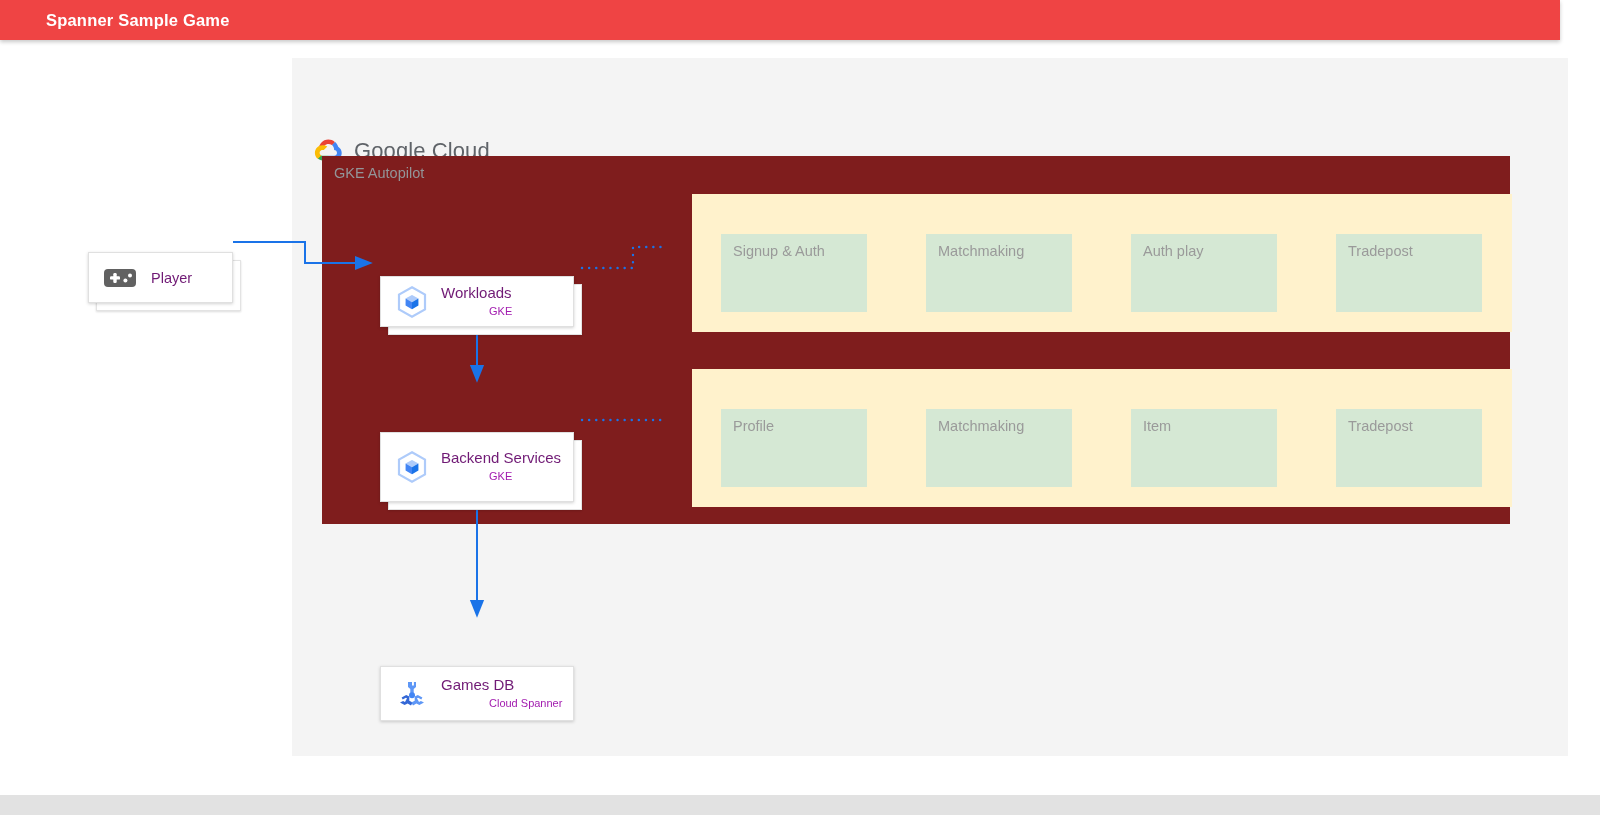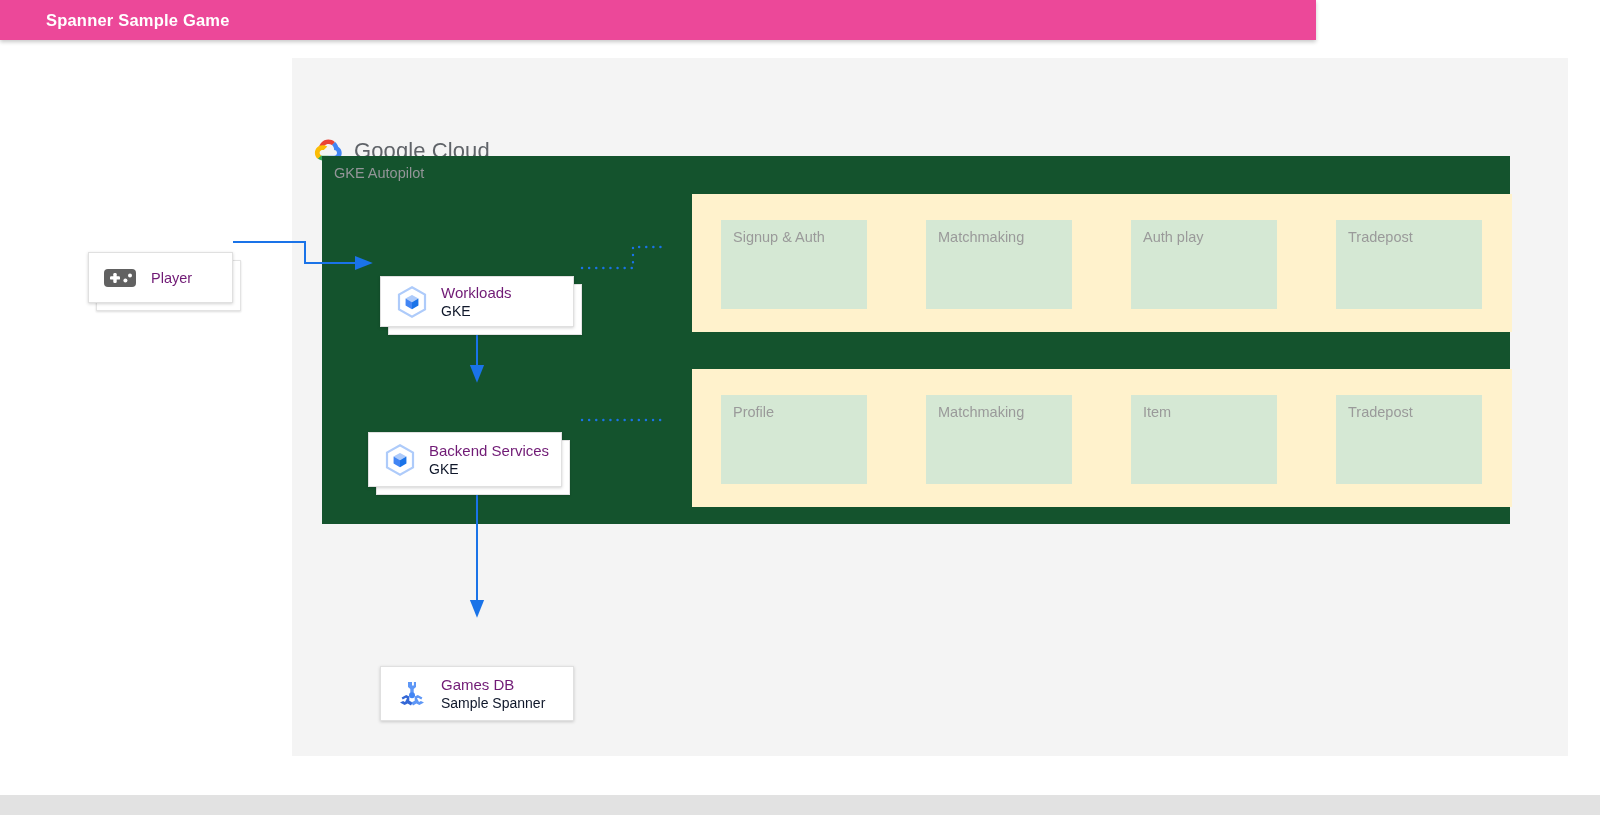--- a/index.html
+++ b/index.html
@@ -8,22 +8,22 @@
     width: 1600px; height: 815px;
     background: #ffffff;
     font-family: "Liberation Sans", sans-serif;
     overflow: hidden;
   }
 
   
   .appbar {
     position: absolute;
     left: 0; top: 0;
-    width: 1316px; height: 40px;
-    background: #ec4899;
+    width: 1560px; height: 40px;
+    background: #ef4444;
     box-shadow: 0 2px 4px rgba(0,0,0,.22);
     z-index: 20;
   }
   .appbar-title {
     position: absolute;
     left: 46px; top: 0;
     height: 40px;
     line-height: 40px;
     color: #ffffff;
     font-size: 16.5px;
@@ -69,43 +69,43 @@
     white-space: nowrap;
     letter-spacing: .1px;
   }
   .gc-logo-text b { font-weight: normal; color: #5f6368; }
 
   
   .gke-zone {
     position: absolute;
     left: 30px; top: 98px;
     width: 1188px; height: 368px;
-    background: #14532d;
+    background: #7f1d1d;
   }
   .gke-zone-label {
     position: absolute;
     left: 12px; top: 9px;
     font-size: 14.5px;
     color: #939598;
     white-space: nowrap;
   }
 
   
   .svc-group {
     position: absolute;
     background: #fff2cc;
   }
   .svc-group.top    { left: 370px; top: 38px;  width: 820px; height: 138px; }
   .svc-group.bottom { left: 370px; top: 213px; width: 820px; height: 138px; }
 
   
   .svc-box {
     position: absolute;
-    top: 26px;
-    width: 146px; height: 89px;
+    top: 40px;
+    width: 146px; height: 78px;
     background: #d5e8d4;
   }
   .svc-box .svc-label {
     position: absolute;
     left: 12px; top: 9px;
     font-size: 14.5px;
     color: #9a9a9a;
     white-space: nowrap;
   }
   .svc-box.c0 { left: 29px; }
@@ -145,33 +145,34 @@
     left: 60px; top: 50%;
     transform: translateY(-50%);
   }
   .node .card-title {
     font-size: 15px;
     color: #701a75;
     line-height: 19px;
     white-space: nowrap;
   }
   .node .card-sub {
-    font-size: 14px;
-    color: #0f172a;
+    font-size: 11px;
+    color: #a21caf;
     line-height: 19px;
     white-space: nowrap;
+    margin-left: 48px;
   }
 
   
   #node-player { left: 88px; top: 212px; width: 145px; height: 51px; }
   #node-player .card-text { left: 62px; }
   #node-player .card-title { font-size: 14.5px; }
 
   #node-workloads { left: 380px; top: 236px; width: 194px; height: 51px; }
-  #node-backend   { left: 368px; top: 392px; width: 194px; height: 55px; }
+  #node-backend   { left: 380px; top: 392px; width: 194px; height: 70px; }
   #node-gamesdb   { left: 380px; top: 626px; width: 194px; height: 55px; }
 
   
   .wires {
     position: absolute;
     left: 0; top: 0;
     width: 1600px; height: 735px;
     pointer-events: none;
     z-index: 5;
   }
@@ -324,20 +325,20 @@
       <span class="card-icon">
         <svg width="34" height="34" viewBox="0 0 34 34" xmlns="http://www.w3.org/2000/svg">
           <path d="M13.0 5.0 L13.0 10.0 L15.3 12.1 L15.3 16.0 L18.7 16.0 L18.7 12.1 L21.0 10.0 L21.0 5.0 L18.9 5.0 L18.9 8.6 L17.0 8.6 L17.0 5.0 Z" fill="#5e97f6"></path>
           <path d="M5.0 25.5 L9.6 27.9 L12.6 26.6 L16.0 28.5 L17.7 25.6 L14.3 23.7 L14.3 19.6 L11.2 17.9 L6.6 20.6 L7.7 22.5 L10.9 20.7 L12.0 21.3 L10.0 25.0 L8.1 24.0 Z" fill="#3367d6"></path>
           <path d="M29.0 25.5 L24.4 27.9 L21.4 26.6 L18.0 28.5 L16.3 25.6 L19.7 23.7 L19.7 19.6 L22.8 17.9 L27.4 20.6 L26.3 22.5 L23.1 20.7 L22.0 21.3 L24.0 25.0 L25.9 24.0 Z" fill="#5e97f6"></path>
           <circle cx="17.0" cy="18.2" r="3.0" fill="#4285f4"></circle>
         </svg>
       </span>
       <span class="card-text">
         <div class="card-title">Games DB</div>
-        <div class="card-sub">Sample Spanner</div>
+        <div class="card-sub">Cloud Spanner</div>
       </span>
     </div>
   </div>
 
 </div>
 
 <div class="bottom-strip"></div>
 
 </body></html>

